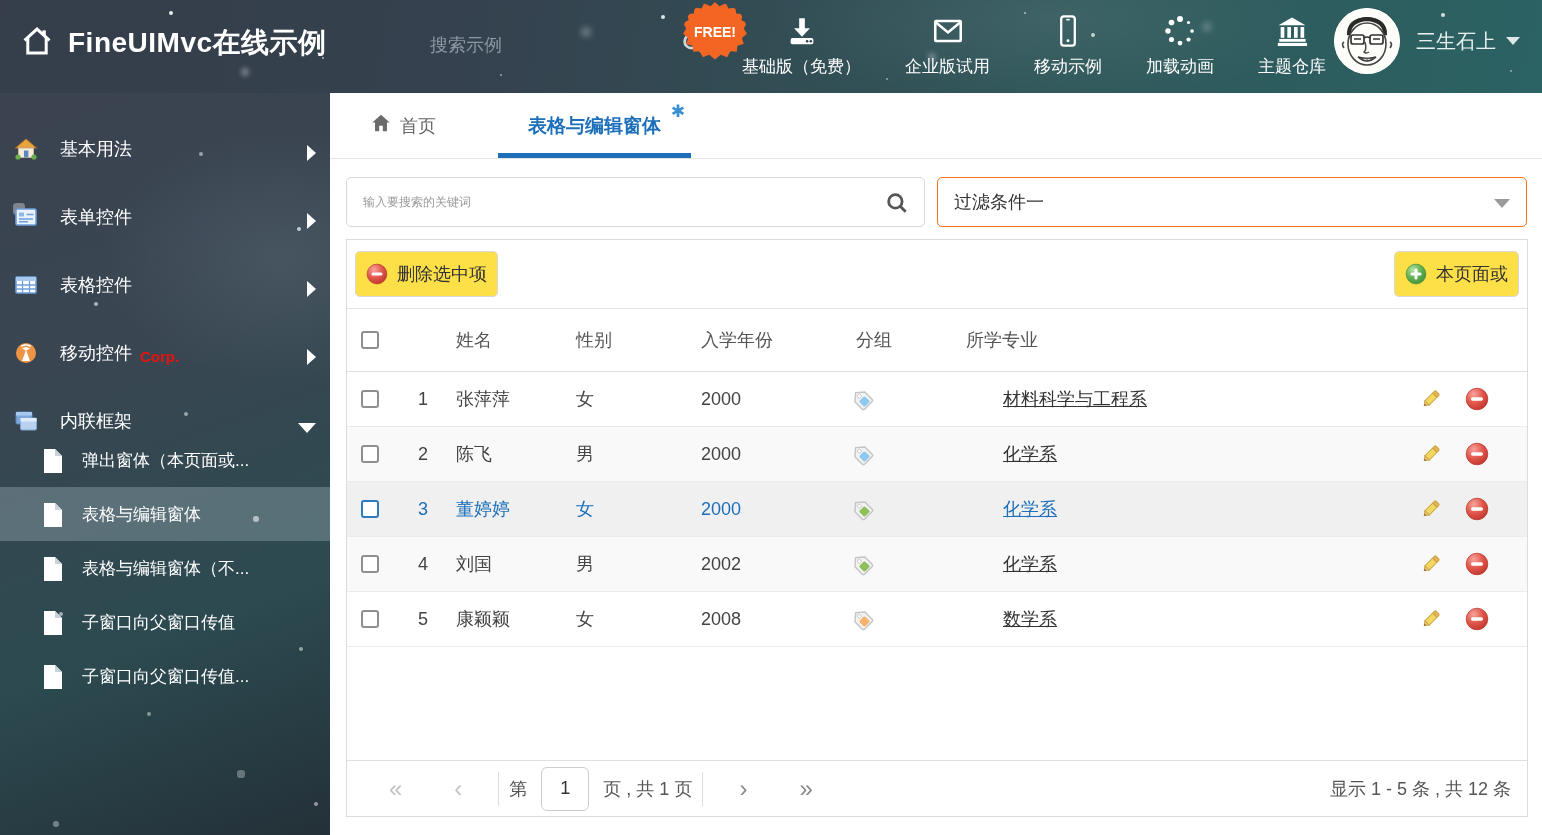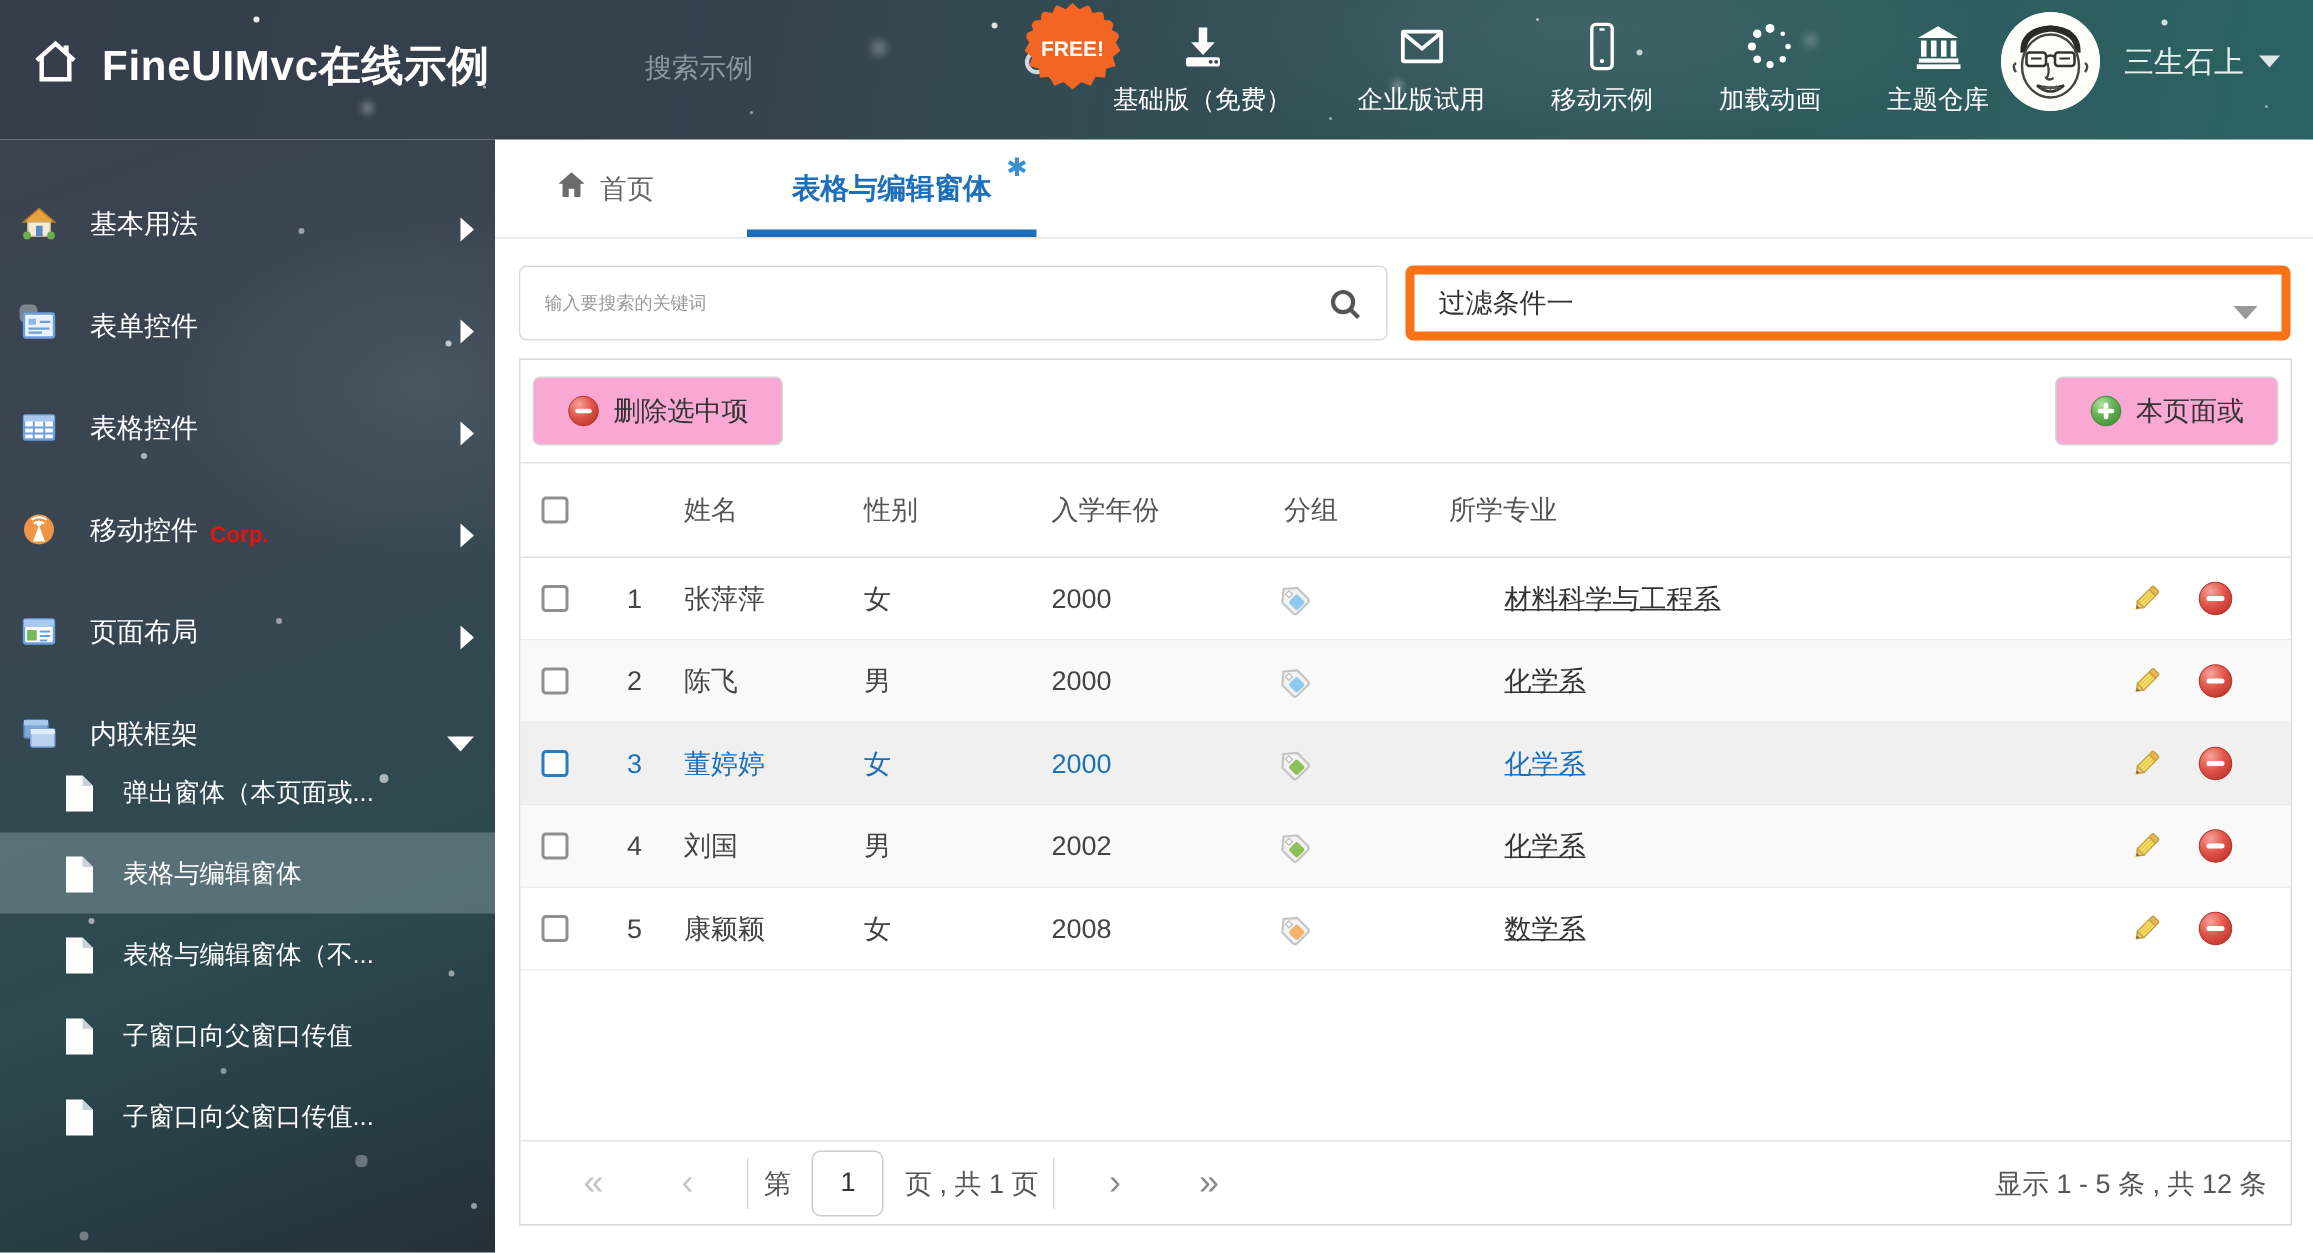--- a/index.html
+++ b/index.html
@@ -80,29 +80,29 @@
   .tab-tools{position:absolute;right:18px;top:0;height:100%;display:flex;align-items:center;gap:24px;}
   .tool-icon{color:#b5b5b5;cursor:pointer;display:flex;align-items:center;}
   .code-txt{font-size:19px;font-weight:bold;letter-spacing:-1px;}
 
   .filter-row{display:flex;gap:12px;padding:18px 14px 0 16px;}
   .search-box{position:relative;width:579px;height:50px;border:1px solid #d9d9d9;border-radius:5px;}
   .search-box input{width:100%;height:100%;border:none;outline:none;border-radius:5px;
     padding:0 48px 0 16px;font-size:12px;color:#333;font-family:inherit;}
   .search-box input::placeholder{color:#9a9a9a;}
   .search-box .mag{position:absolute;right:14px;top:12px;}
-  .select-box{position:relative;width:590px;height:50px;border:6px solid #f97316;border-radius:5px;
+  .select-box{position:relative;width:590px;height:50px;border:1px solid #f97316;border-radius:5px;
     display:flex;align-items:center;padding:0 16px;font-size:18px;color:#333;cursor:pointer;}
   .select-box .caret{position:absolute;right:16px;top:21px;width:0;height:0;
     border-left:8px solid transparent;border-right:8px solid transparent;border-top:9px solid #9a9a9a;}
 
   .panel{margin:12px 14px 0 16px;width:1182px;border:1px solid #dcdcdc;display:flex;flex-direction:column;height:578px;}
   .toolbar{height:69px;border-bottom:1px solid #e3e3e3;display:flex;align-items:center;padding:0 8px;}
-  .btn{height:46px;border:1px solid #d8d8d8;border-radius:5px;background:#f9a8d4;display:flex;
-    align-items:center;gap:9px;padding:0 22px;font-size:18px;color:#333;cursor:pointer;}
+  .btn{height:46px;border:1px solid #d8d8d8;border-radius:5px;background:#fde047;display:flex;
+    align-items:center;gap:9px;padding:0 10px;font-size:18px;color:#333;cursor:pointer;}
   .btn.right{margin-left:auto;}
 
   .thead{height:63px;display:flex;align-items:center;border-bottom:1px solid #e0e0e0;
     color:#555;font-size:18px;}
   .trow{height:55px;display:flex;align-items:center;border-bottom:1px solid #ebebeb;
     color:#444;font-size:18px;}
   .trow:nth-child(even){background:#f9f9f9;}
   .trow.selected{background:#f0f0f0;color:#1d6fba;}
   .trow.selected a{color:#1d6fba;}
   .col{display:flex;align-items:center;}
@@ -319,32 +319,20 @@
         <polygon points="12,9 8,20 16,20" fill="#fff"></polygon>
         <circle cx="12" cy="8" r="1.8" fill="#fff"></circle>
         <path d="M7 5.5 q5 -3.5 10 0 M8.5 8 q3.5 -2.3 7 0" fill="none" stroke="#fff" stroke-width="1.4"></path>
       </svg>
     </span>
     <span>移动控件</span>
     <span class="sb-badge">Corp.</span>
     <span class="sb-arrow tri-right"></span>
   </div>
 
-  <div class="sb-item">
-    <span class="sicon">
-      <svg viewBox="0 0 24 24" width="24" height="24">
-        <rect x="2" y="4" width="20" height="16" rx="1.5" fill="#fff" stroke="#6d9fdd" stroke-width="1.6"></rect>
-        <rect x="2" y="4" width="20" height="5" fill="#a9c8ee"></rect>
-        <rect x="4" y="11" width="6.5" height="7" fill="#79b95e"></rect>
-        <path d="M12.5 12 h7 M12.5 15 h7 M12.5 18 h5" stroke="#6d9fdd" stroke-width="1.4"></path>
-      </svg>
-    </span>
-    <span>页面布局</span>
-    <span class="sb-arrow tri-right"></span>
-  </div>
 
   <div class="sb-item">
     <span class="sicon">
       <svg viewBox="0 0 24 24" width="24" height="24">
         <rect x="2" y="3" width="16" height="12" rx="1.5" fill="#7ea7d8" stroke="#5d86b8" stroke-width="1"></rect>
         <rect x="2" y="3" width="16" height="3.5" fill="#a9c8ee"></rect>
         <rect x="6.5" y="9" width="16" height="12" rx="1.5" fill="#b9d2ef" stroke="#7ea7d8" stroke-width="1"></rect>
         <rect x="6.5" y="9" width="16" height="3.5" fill="#dfecfa"></rect>
       </svg>
     </span>

